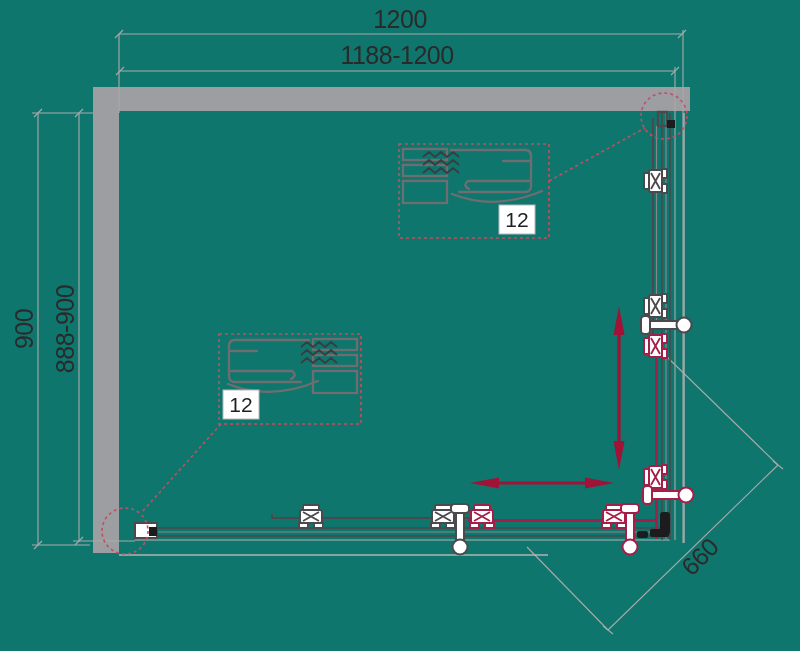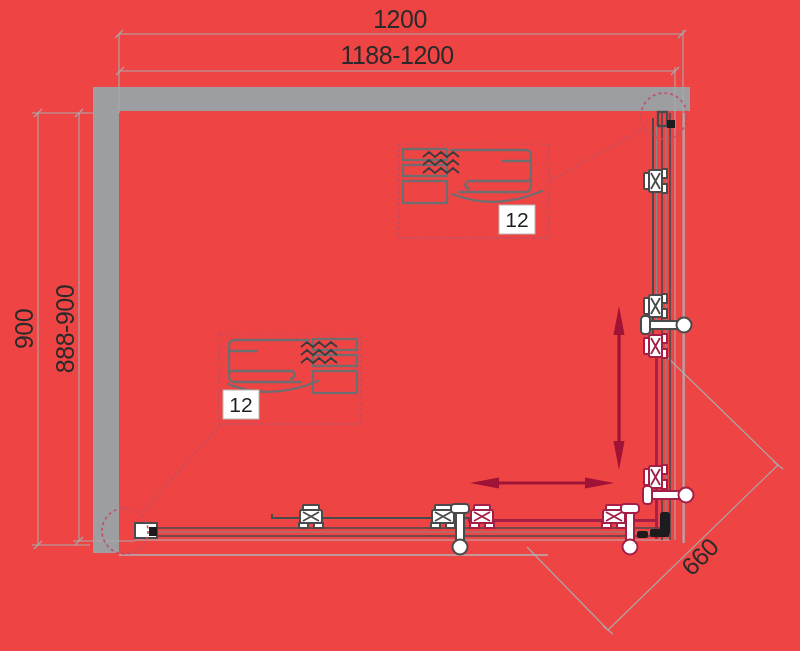--- a/index.html
+++ b/index.html
@@ -1,16 +1,16 @@
 <!DOCTYPE html>
 <html style="--wall-gray: #9c9ea1; --line-dark: #4a4a4d; --line-light: #b3b3b5; --dim-gray: #a9a9ab; --text-dark: #2a2a2a; --arrow-red: #a01236; --hardware-red: #a41f47; --callout-red: #c14f63;"><head>
 <meta charset="utf-8">
 <style>
   html,body{margin:0;padding:0;background:#ffffff;}
-  .frame{position:relative;width:800px;height:651px;background:#ef4444;overflow:hidden;
+  .frame{position:relative;width:800px;height:651px;background:#0f766e;overflow:hidden;
          font-family:"Liberation Sans",sans-serif;}
   svg{display:block}
   .wall{fill:var(--wall-gray,#9c9ea1);}
   .dim{stroke:var(--dim-gray,#a9a9ab);stroke-width:1.1;fill:none;}
   .dimtxt{fill:var(--text-dark,#2a2a2a);font-family:"Liberation Sans",sans-serif;
           font-size:25px;letter-spacing:-0.5px;}
   .lnD{stroke:var(--line-dark,#4a4a4d);fill:none;}
   .lnM{stroke:#85878a;fill:none;}
   .lnL{stroke:var(--line-light,#b3b3b5);fill:none;}
   .hwG{stroke:var(--line-dark,#4a4a4d);fill:#ffffff;}

